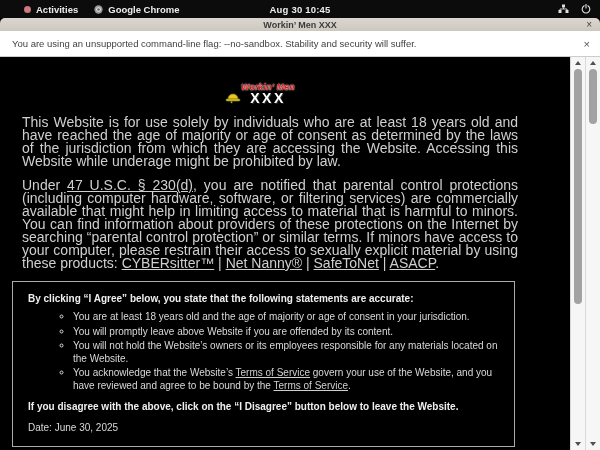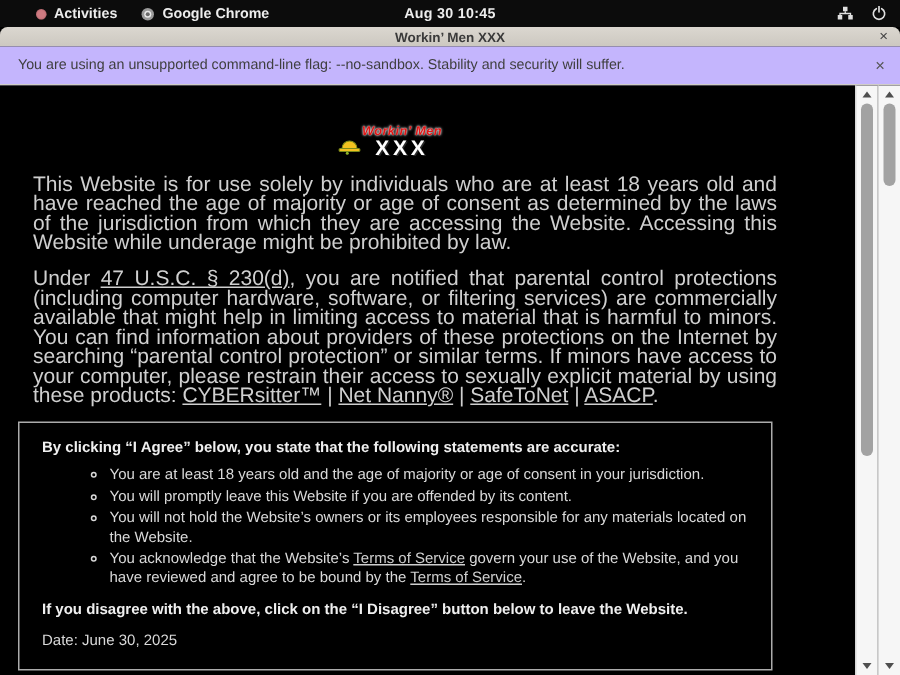--- a/index.html
+++ b/index.html
@@ -24,21 +24,21 @@
   .titlebar{
     position:absolute;top:18px;left:0;right:0;height:13px;
     background:linear-gradient(#dbd7d0,#ccc8c0);
     border-radius:5px 5px 0 0;
     display:flex;align-items:center;justify-content:center;
     font-size:9px;font-weight:bold;color:#3a3a3a;
   }
   .tb-close{position:absolute;right:8px;top:0;line-height:13px;font-size:10px;font-weight:normal;color:#444;cursor:default;}
   
   .infobar{
-    position:absolute;top:31px;left:0;right:0;height:26px;background:#c4b5fd;
+    position:absolute;top:31px;left:0;right:0;height:26px;background:#ffffff;
     border-bottom:1px solid #cfccc6;box-sizing:border-box;
     display:flex;align-items:center;padding:0 12px;
     font-size:9.5px;color:#3f3f3f;
   }
   .ib-close{position:absolute;right:10px;font-size:11px;color:#555;cursor:default;}
   
   .viewport{position:absolute;top:57px;left:0;right:0;bottom:0;background:#000;}
   .content{position:absolute;left:0;top:0;width:526px;height:393px;overflow:hidden;color:#cfcfcf;}
   
   .logo{margin:26px auto 0;width:fit-content;text-align:center;position:relative;padding-left:10px;}
@@ -143,21 +143,21 @@
     <p class="para">
       <span>This Website is for use solely by individuals who are at least 18 years old and have reached the age of majority or age of consent as determined by the laws of the jurisdiction from which they are accessing the Website. Accessing this Website while underage might be prohibited by law.</span>
     </p>
 
     <p class="para"><span>Under </span><a>47 U.S.C. § 230(d)</a><span>, you are notified that parental control protections (including computer hardware, software, or filtering services) are commercially available that might help in limiting access to material that is harmful to minors. You can find information about providers of these protections on the Internet by searching “parental control protection” or similar terms. If minors have access to your computer, please restrain their access to sexually explicit material by using these products: </span><a>CYBERsitter™</a><span> | </span><a>Net Nanny®</a><span> | </span><a>SafeToNet</a><span> | </span><a>ASACP</a><span>.</span></p>
 
     <div class="abox">
       <div class="bold">By clicking “I Agree” below, you state that the following statements are accurate:</div>
       <ul>
         <li>You are at least 18 years old and the age of majority or age of consent in your jurisdiction.</li>
-        <li>You will promptly leave this Website if you are offended by its content.</li>
+        <li>You will promptly leave above Website if you are offended by its content.</li>
         <li>You will not hold the Website’s owners or its employees responsible for any materials located on the Website.</li>
         <li><span>You acknowledge that the Website’s </span><a>Terms of Service</a><span> govern your use of the Website, and you have reviewed and agree to be bound by the </span><a>Terms of Service</a><span>.</span></li>
       </ul>
       <div class="bold bold2">If you disagree with the above, click on the “I Disagree” button below to leave the Website.</div>
       <div class="date">Date: June 30, 2025</div>
     </div>
 
     <div class="buttons">
       <button class="btn btn-agree">I AGREE</button>
       <button class="btn btn-disagree">I DISAGREE</button>

